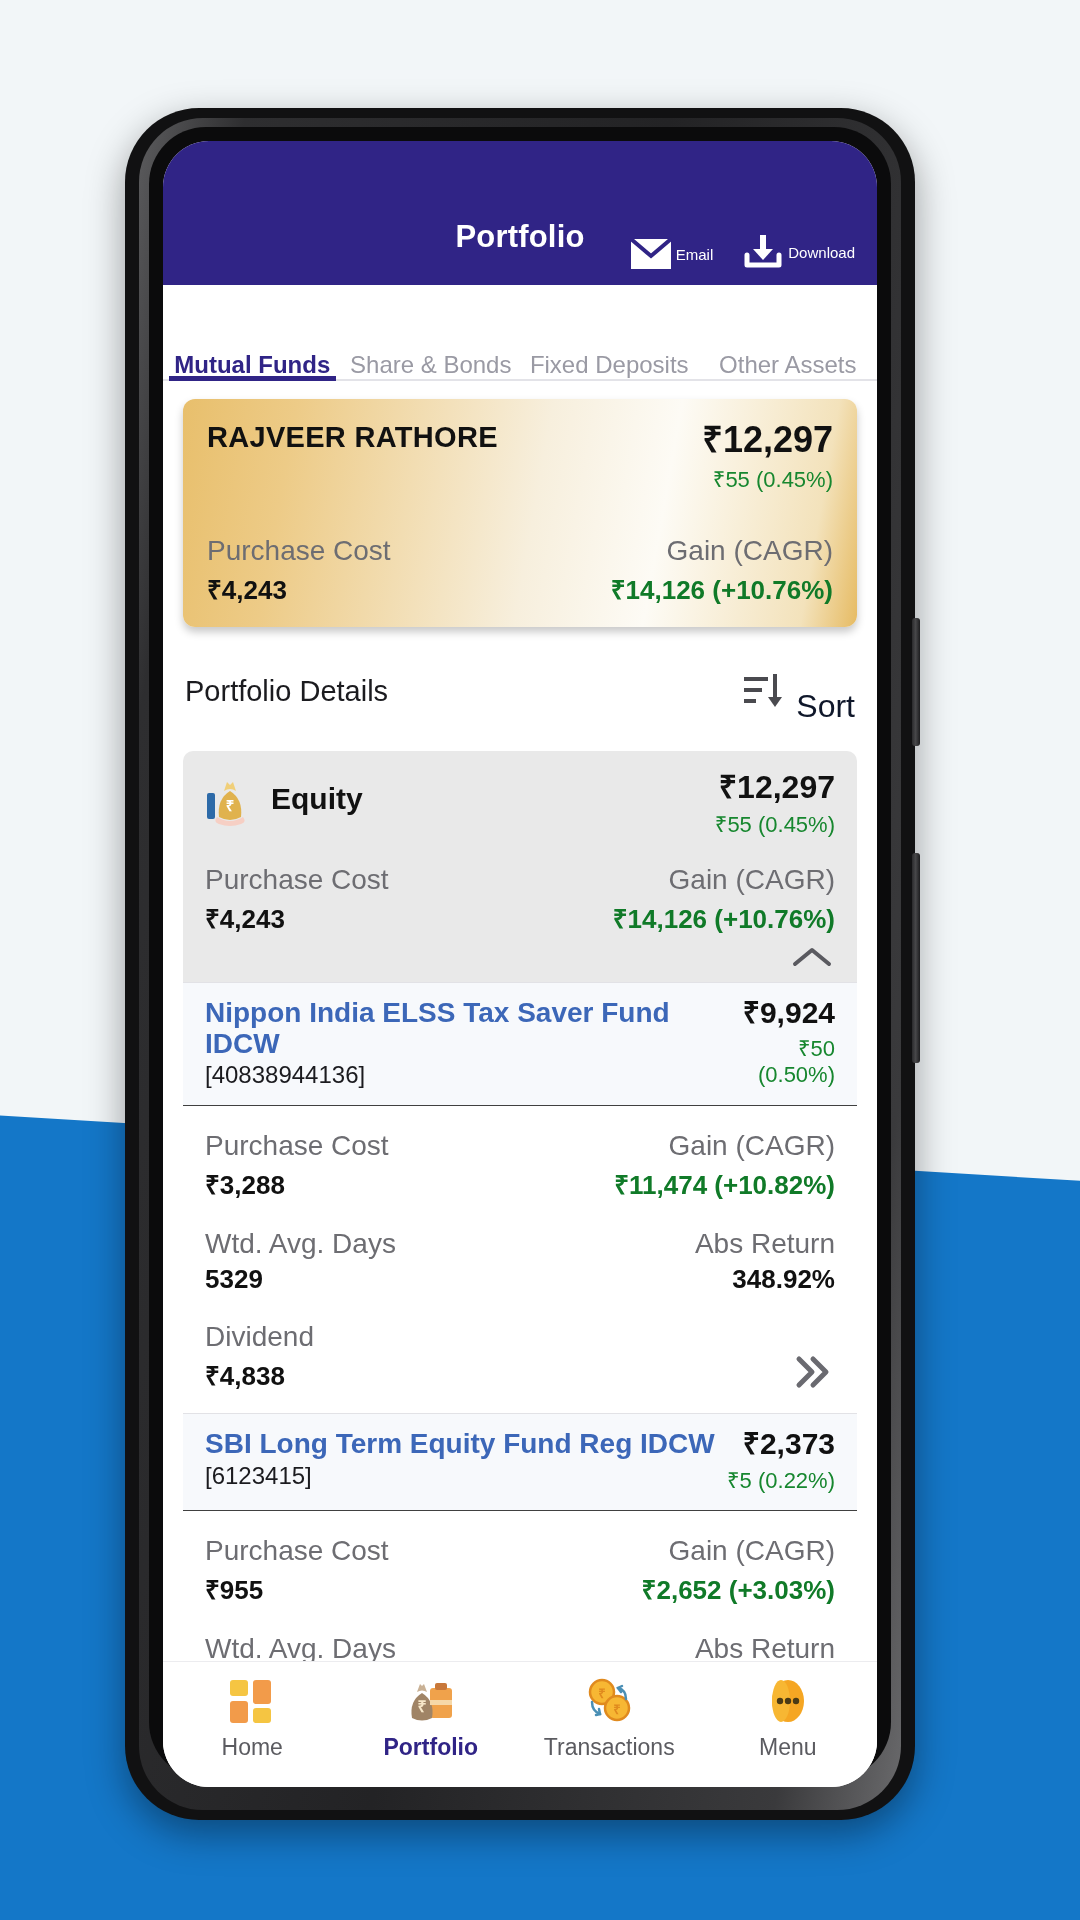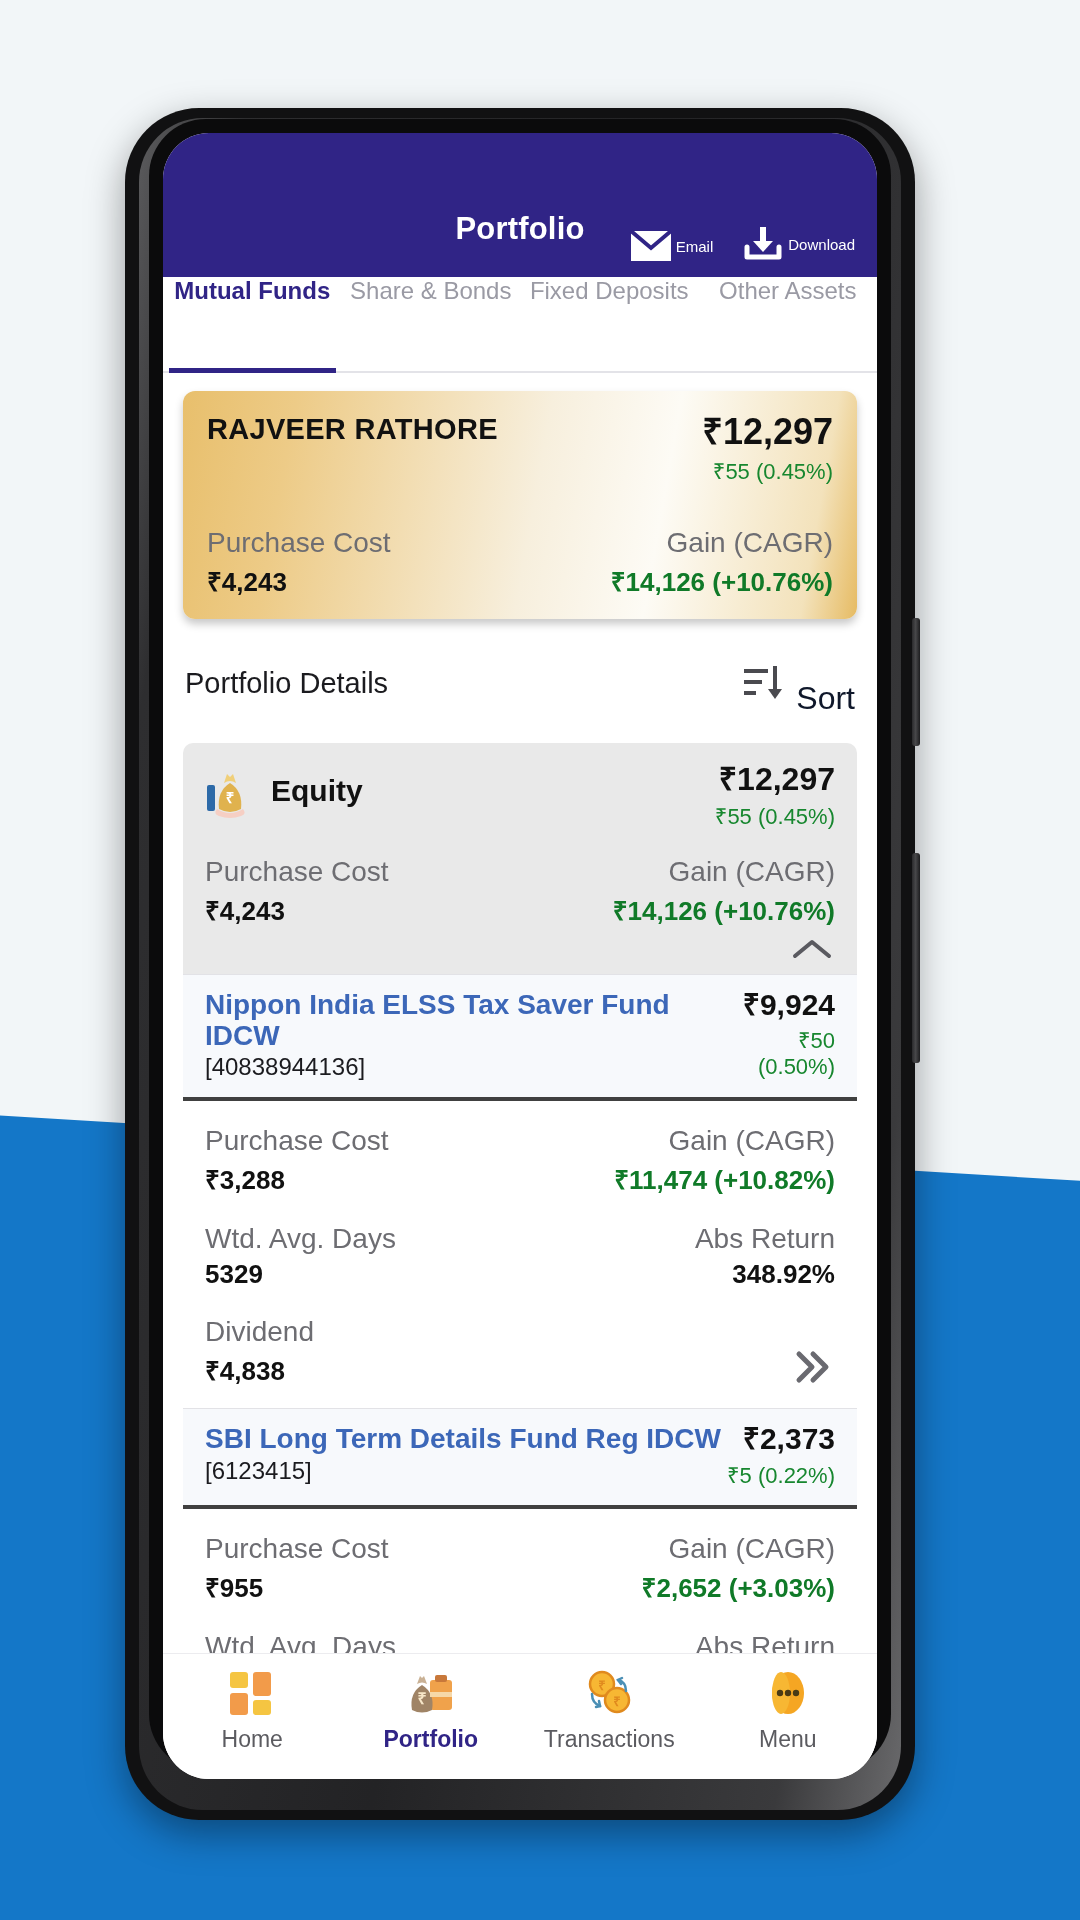--- a/index.html
+++ b/index.html
@@ -42,21 +42,21 @@
   }
   #phone-bezel {
     position: absolute;
     left: 14px; top: 10px;
     width: 762px; height: 1692px;
     border-radius: 64px;
     background: linear-gradient(100deg,#5c5c5e 0%,#2e2e30 10%,#232325 50%,#3a3a3c 88%,#6a6a6c 100%);
   }
   #phone-inner {
     position: absolute;
-    left: 10px; top: 1px;
+    left: 10px; top: 9px;
     width: 742px; height: 1652px;
     border-radius: 57px;
     background: #0b0b0c;
   }
   
   #screen {
     position: absolute;
     left: 14px; top: 14px;
     width: 714px; height: 1646px;
     border-radius: 46px;
@@ -112,21 +112,21 @@
   
   #tabs {
     display: flex;
     background: #ffffff;
     border-bottom: 2px solid #e3e3e8;
     height: 96px;
   }
   .tab {
     flex: 1;
     display: flex;
-    align-items: flex-start;
+    align-items: flex-end;
     justify-content: center;
     text-align: center;
     font-size: 24px;
     line-height: 1.18;
     color: #9a9aa4;
     position: relative;
     padding: 0 4px;
   }
   .tab.active {
     color: #302486;
@@ -195,21 +195,21 @@
   #equity-value { font-size: 32px; font-weight: bold; color: #111; text-align: right; line-height: 1.05; }
   #equity-change { font-size: 22px; color: #17872f; text-align: right; margin-top: 3px; }
   #equity-bottom { display: flex; justify-content: space-between; align-items: flex-end; margin-top: 26px; }
   #equity-collapse { display: flex; justify-content: flex-end; padding-top: 6px; padding-bottom: 2px; }
 
   
   .fund-head {
     margin: 0 20px;
     background: #f7f9fc;
     border-top: 1px solid #e2e2e6;
-    border-bottom: 4px solid #404040;
+    border-bottom: 1px solid #404040;
     padding: 14px 22px 16px 22px;
     display: flex;
     justify-content: space-between;
     align-items: flex-start;
   }
   .fund-name { font-size: 28px; font-weight: bold; color: #3c67b8; line-height: 1.12; }
   .fund-folio { font-size: 24px; color: #1b1b1f; margin-top: 2px; }
   .fund-val { font-size: 30px; font-weight: bold; color: #111; text-align: right; line-height: 1.08; }
   .fund-chg { font-size: 22px; color: #17872f; text-align: right; margin-top: 3px; }
 
@@ -407,21 +407,21 @@
                 <svg width="46" height="42" viewBox="0 0 46 42">
                   <path d="M10 8 L23 21 L10 34" fill="none" stroke="#6a6a70" stroke-width="5" stroke-linecap="round" stroke-linejoin="round"></path>
                   <path d="M24 8 L37 21 L24 34" fill="none" stroke="#6a6a70" stroke-width="5" stroke-linecap="round" stroke-linejoin="round"></path>
                 </svg>
               </div>
             </div>
           </div>
 
           <div class="fund-head">
             <div>
-              <div class="fund-name">SBI Long Term Details Fund Reg IDCW</div>
+              <div class="fund-name">SBI Long Term Equity Fund Reg IDCW</div>
               <div class="fund-folio">[6123415]</div>
             </div>
             <div>
               <div class="fund-val">₹2,373</div>
               <div class="fund-chg">₹5 (0.22%)</div>
             </div>
           </div>
 
           <div class="fund-body">
             <div class="kv-row">

